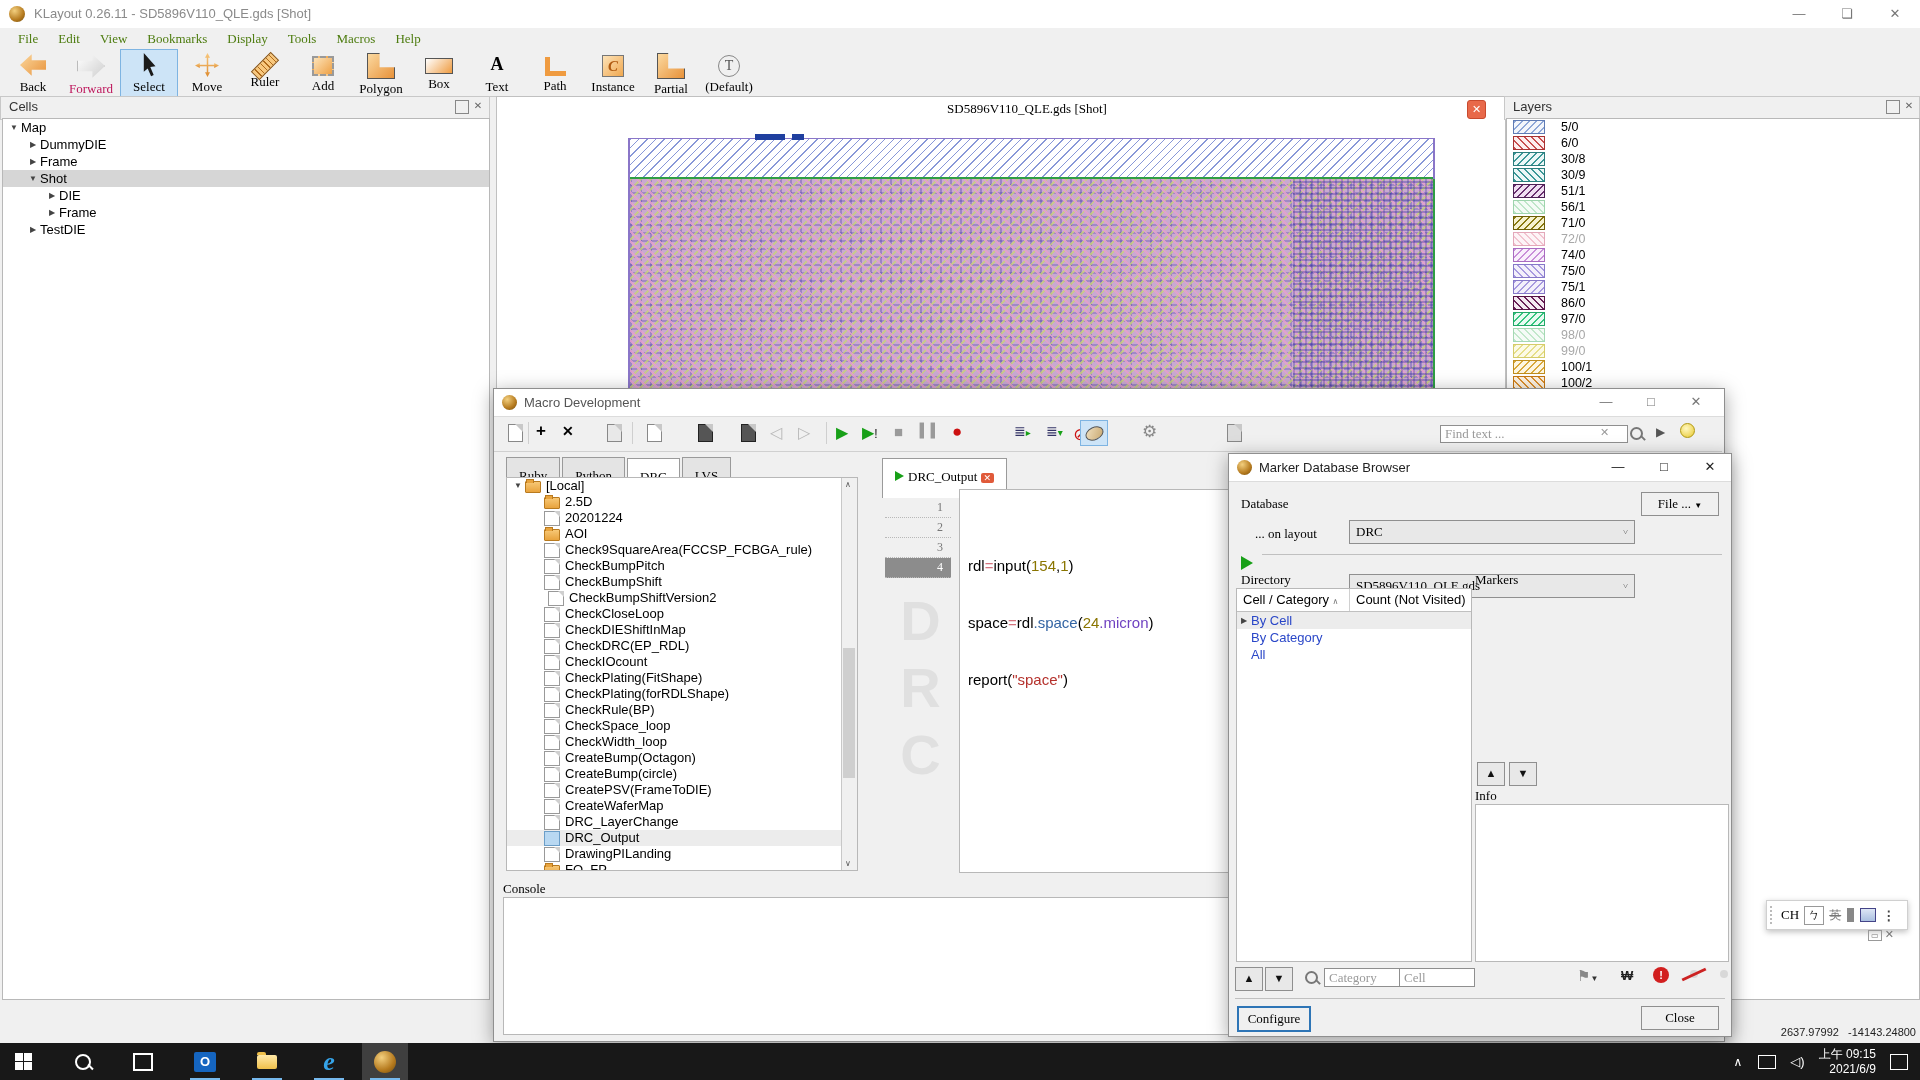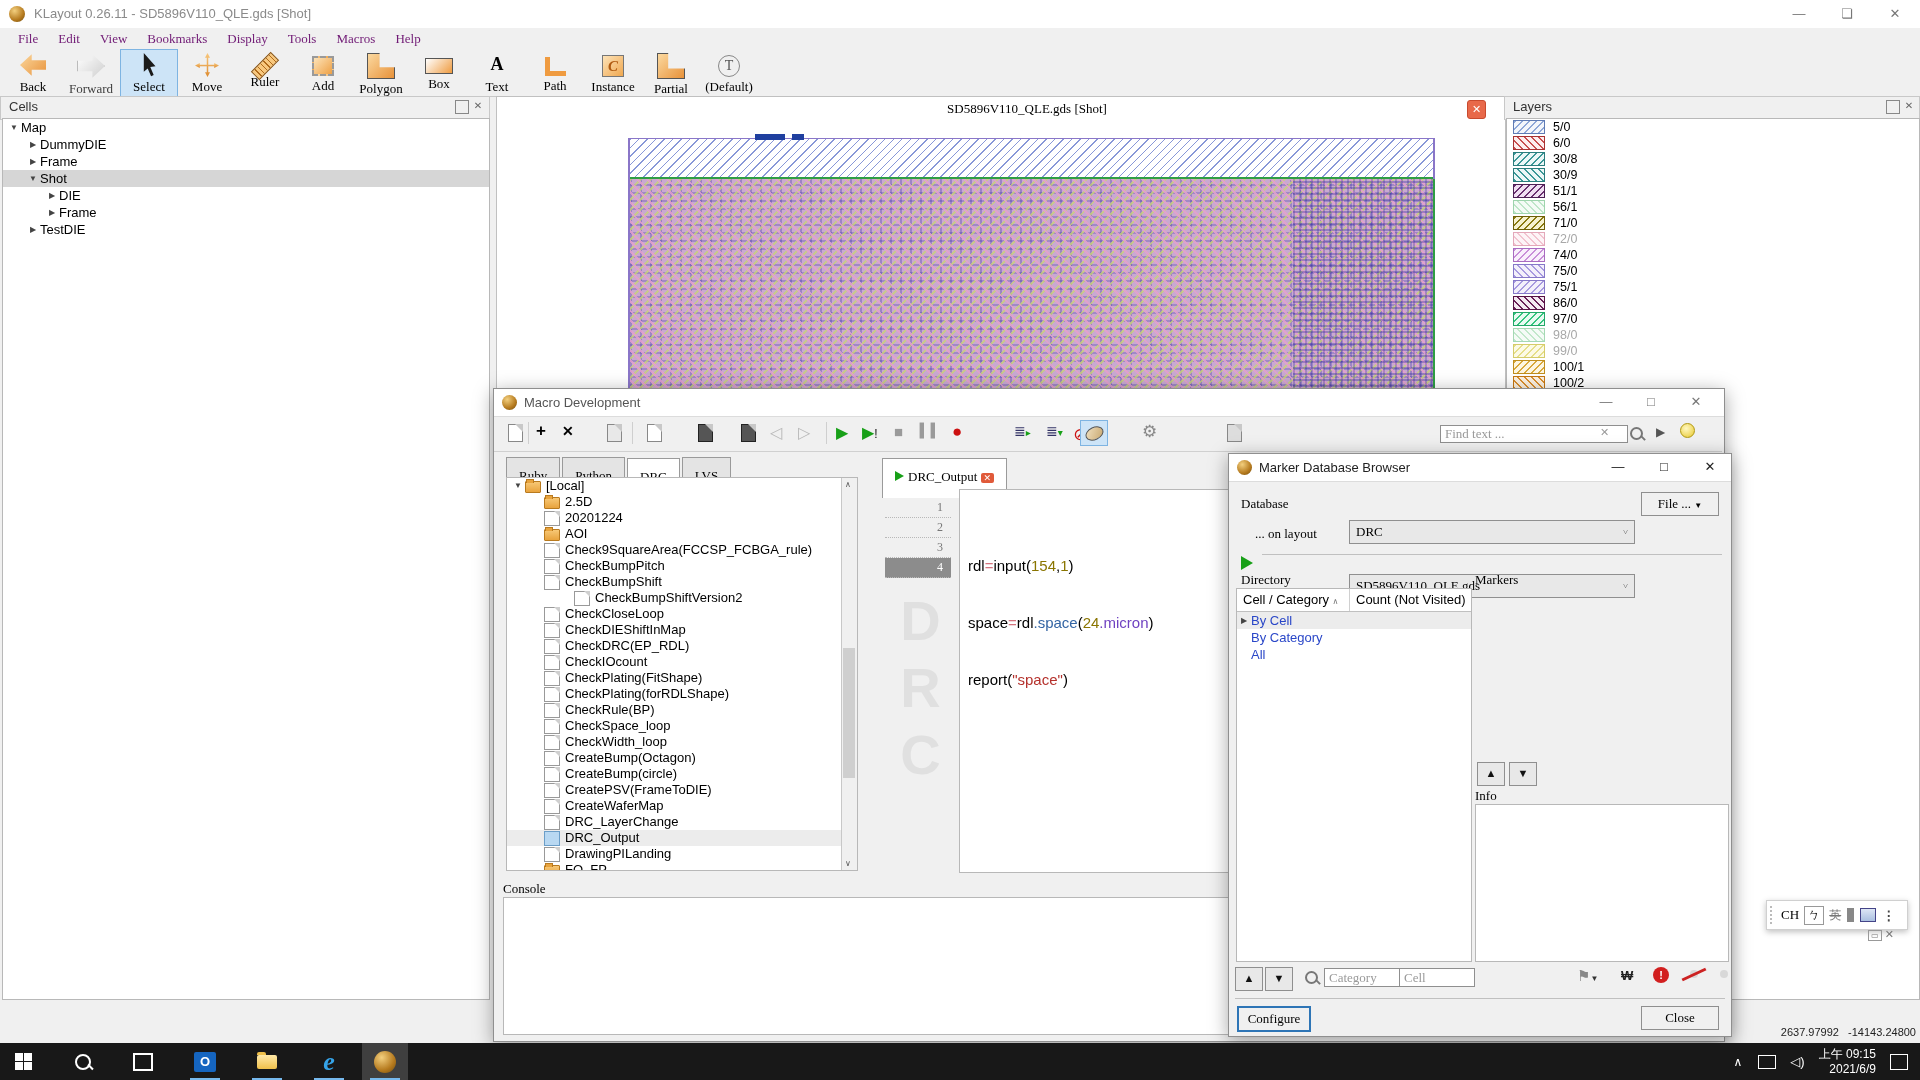--- a/index.html
+++ b/index.html
@@ -6,27 +6,27 @@
   #screen{position:relative;width:1920px;height:1080px;background:#f0f0f0;overflow:hidden;
           font-family:"Liberation Sans",sans-serif;font-size:13px;color:#000;}
   .abs{position:absolute;}
   .serif{font-family:"Liberation Serif",serif;}
   
   #titlebar{left:0;top:0;width:1920px;height:28px;background:#ffffff;border-bottom:1px solid #d8d8d8;}
   #titlebar .ttl{position:absolute;left:34px;top:6px;color:#8a8a8a;font-size:13px;}
   .sphere{border-radius:50%;background:radial-gradient(circle at 35% 30%,#f3cf7e,#b57a1e 60%,#6e4a0e);}
   .wbtn{position:absolute;top:4px;width:34px;height:20px;text-align:center;color:#777;font-size:13px;line-height:20px;}
   #menubar{left:0;top:28px;width:1920px;height:21px;background:#f0f0f0;display:flex;align-items:center;padding-left:8px;}
-  .menu-item{padding:2px 10px;color:#701a75;}
+  .menu-item{padding:2px 10px;color:#4d7c0f;}
   
   #toolbar{left:0;top:49px;width:1920px;height:47px;background:#f0f0f0;border-bottom:1px solid #c8c8c8;display:flex;align-items:flex-start;padding-left:4px;}
   .tb-btn{display:flex;flex-direction:column;align-items:center;width:52px;padding:3px 2px 1px;border:1px solid transparent;}
   .tb-btn.active{background:#cde4f7;border:1px solid #7eb4e2;}
   .tb-btn .lbl{font-family:"Liberation Serif",serif;font-size:13px;margin-top:2px;white-space:nowrap;}
-  .tb-btn.grey .lbl{color:#404040;}
+  .tb-btn.grey .lbl{color:#be185d;}
   .tbi{width:26px;height:24px;position:relative;display:block;}
   .caret{align-self:flex-end;font-size:9px;color:#333;margin:10px 0 0 -4px;}
   .ic-back{background:linear-gradient(135deg,#fbd9a0,#e8923a);clip-path:polygon(0 50%,45% 5%,45% 30%,100% 30%,100% 70%,45% 70%,45% 95%);}
   .ic-forward{background:linear-gradient(135deg,#ffffff,#cfcfcf);clip-path:polygon(100% 50%,55% 5%,55% 30%,0 30%,0 70%,55% 70%,55% 95%);border:1px solid #bbb;}
   .ic-select{background:#1a1a1a;clip-path:polygon(30% 0,75% 55%,55% 58%,68% 92%,58% 97%,45% 65%,30% 78%);}
   .ic-move::before,.ic-move::after{content:"";position:absolute;background:linear-gradient(#f8c87e,#dd8a2e);}
   .ic-move::before{left:11px;top:0;width:5px;height:24px;clip-path:polygon(50% 0,100% 20%,65% 20%,65% 80%,100% 80%,50% 100%,0 80%,35% 80%,35% 20%,0 20%);}
   .ic-move::after{left:1px;top:10px;width:24px;height:5px;clip-path:polygon(0 50%,20% 0,20% 35%,80% 35%,80% 0,100% 50%,80% 100%,80% 65%,20% 65%,20% 100%);}
   .ic-ruler{background:repeating-linear-gradient(90deg,#f8c87e 0 3px,#b06a1a 3px 4px);transform:rotate(-45deg);height:10px!important;margin-top:7px;border:1px solid #8a5412;}
   .ic-add{border:2px dashed #9a9a9a;background:linear-gradient(135deg,#fde3b8,#eda045);width:18px!important;height:16px!important;margin:3px auto 0;}
@@ -41,21 +41,21 @@
   .dock-head{height:22px;background:#f0f0f0;border:1px solid #c8c8c8;line-height:20px;padding-left:8px;color:#333;}
   .dock-mini{position:absolute;top:4px;width:12px;height:12px;color:#666;font-size:10px;line-height:12px;text-align:center;}
   .dock-sq{border:1px solid #888;}
   .pane{background:#fff;border:1px solid #b8b8b8;overflow:hidden;}
   .tree-row{height:17px;line-height:17px;white-space:nowrap;display:flex;align-items:center;}
   .tree-row.selected{background:#d6d6d6;}
   .exp{display:inline-block;width:14px;font-size:8px;color:#444;text-align:center;flex:0 0 14px;}
   
   .layer-row{height:16px;display:flex;align-items:center;padding-left:6px;}
   .layer-row .sw{width:30px;height:12px;border:1px solid #888;margin-right:8px;flex:0 0 30px;display:inline-block;}
-  .layer-row .ll{font-size:12.5px;}
+  .layer-row .ll{font-size:12.5px;margin-left:8px;}
   .layer-row.dim .ll{color:#a8a8a8;}
   
   #canvas{left:496px;top:96px;width:1008px;height:906px;background:#fff;border:1px solid #c0c0c0;}
   .cv-title{position:absolute;left:200px;top:4px;width:660px;text-align:center;font-family:"Liberation Serif",serif;font-size:13px;}
   .cv-close{position:absolute;left:970px;top:3px;width:17px;height:17px;background:#e8694a;border:1px solid #c84a2e;border-radius:3px;color:#fff;text-align:center;line-height:16px;font-size:11px;}
   .chip{position:absolute;left:131px;top:41px;width:803px;height:560px;border-left:2px solid #8a76c8;border-right:2px solid #8a76c8;}
   .chip-band{position:absolute;left:0;top:0;width:100%;height:38px;background:repeating-linear-gradient(135deg,#8898d8 0 1px,rgba(255,255,255,0) 1px 6px),#fff;border-top:1px solid #8a76c8;border-bottom:2px solid #2f9e44;}
   .chip-field{position:absolute;left:0;top:41px;width:100%;height:519px;
     background:repeating-linear-gradient(45deg,rgba(228,160,205,0.85) 0 2px,rgba(0,0,0,0) 2px 7px),
                repeating-linear-gradient(135deg,rgba(200,210,120,0.75) 0 2px,rgba(0,0,0,0) 2px 7px),
@@ -413,21 +413,21 @@
           <div class="mrow" style="padding-left: 23px;">
             <span class="exp"></span>
             <span class="fic ic-file"></span>
             <span class="mlabel">CheckBumpPitch</span>
           </div>
           <div class="mrow" style="padding-left: 23px;">
             <span class="exp"></span>
             <span class="fic ic-file"></span>
             <span class="mlabel">CheckBumpShift</span>
           </div>
-          <div class="mrow" style="padding-left: 19px; margin-left: 34px;">
+          <div class="mrow" style="padding-left: 27px;">
             <span class="exp"></span>
             <span class="fic ic-file"></span>
             <span class="mlabel">CheckBumpShiftVersion2</span>
           </div>
           <div class="mrow" style="padding-left: 23px;">
             <span class="exp"></span>
             <span class="fic ic-file"></span>
             <span class="mlabel">CheckCloseLoop</span>
           </div>
           <div class="mrow" style="padding-left: 23px;">

